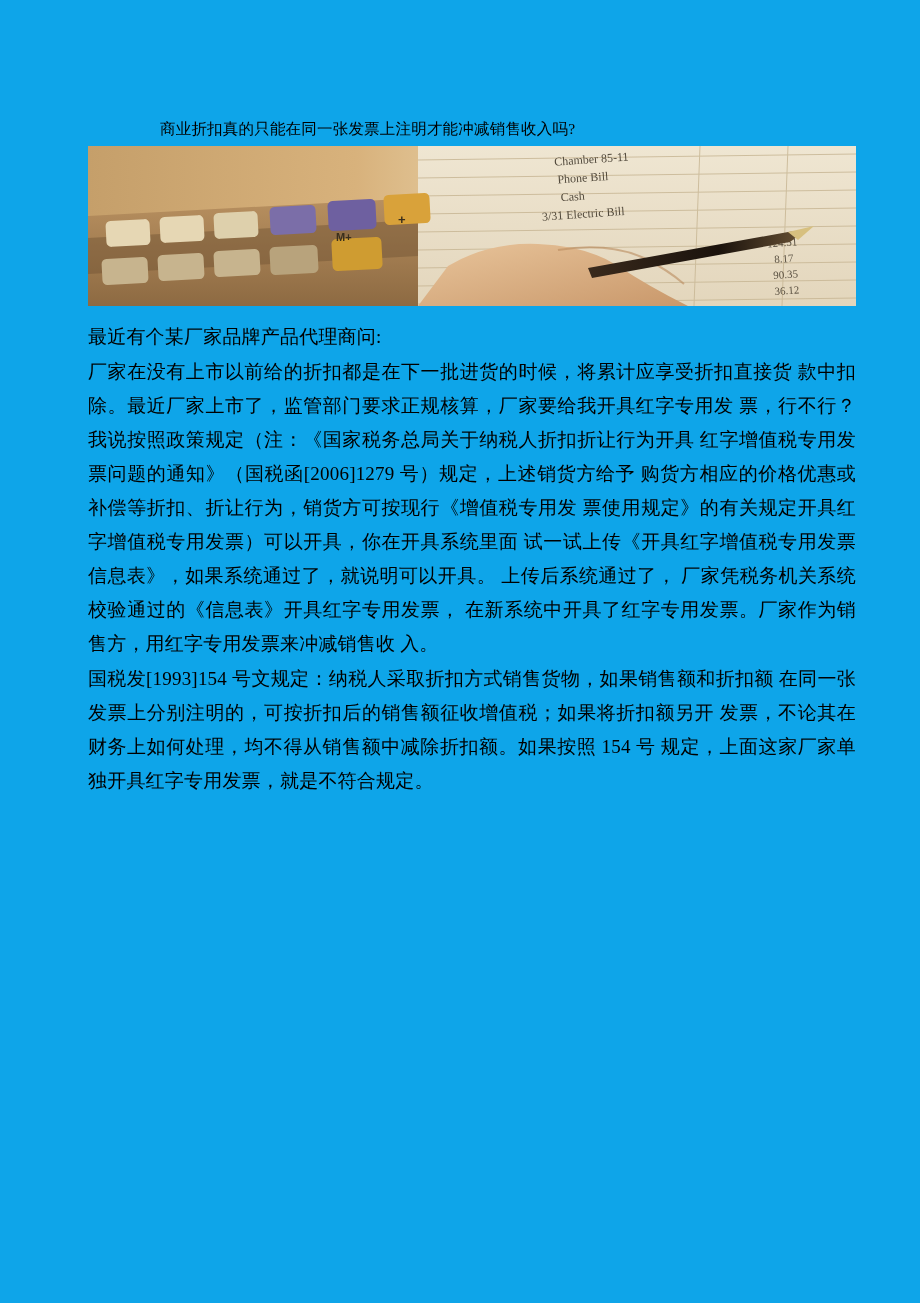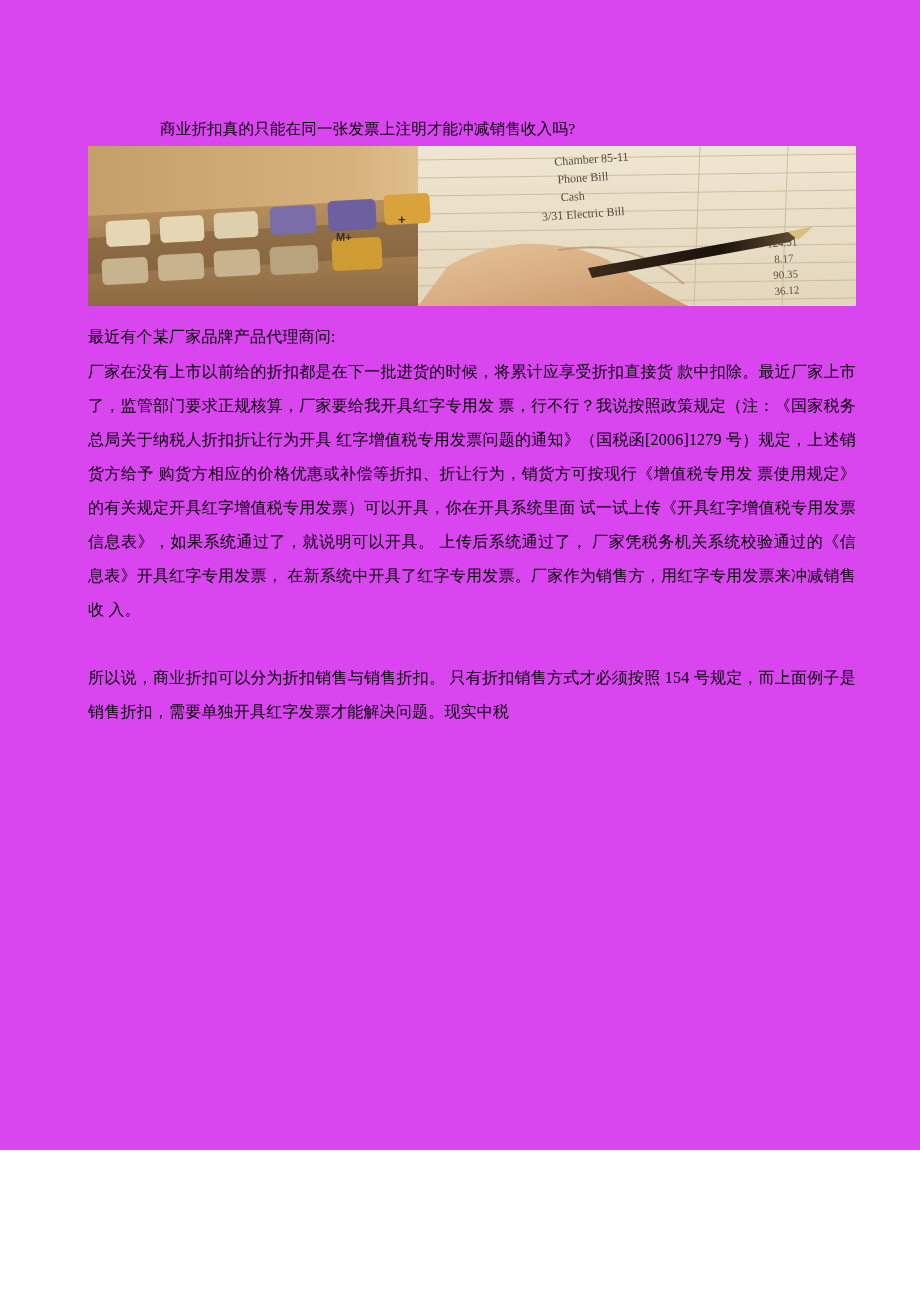--- a/index.html
+++ b/index.html
@@ -10,22 +10,22 @@
   body {
     width: 920px;
     height: 1303px;
     font-family: "Liberation Serif", "DejaVu Serif", serif;
     color: #000000;
     overflow: hidden;
   }
   .page {
     position: relative;
     width: 920px;
-    height: 1150px;
-    background: #d946ef;
+    height: 1303px;
+    background: #0ea5e9;
     box-sizing: border-box;
   }
   .content {
     position: absolute;
     left: 88px;
     top: 118px;
     width: 768px;
   }
   .doc-title {
     font-size: 15.5px;
@@ -39,21 +39,21 @@
     height: 160px;
     margin: 2px 0 14px 0;
     position: relative;
     overflow: hidden;
     background: #c9a97c;
   }
   .figure svg {
     display: block;
   }
   p.para {
-    font-size: 16px;
+    font-size: 19px;
     line-height: 34px;
     margin: 0 0 0 0;
     text-align: justify;
     text-justify: inter-ideograph;
     letter-spacing: 0.2px;
   }
   p.para + p.para {
     margin-top: 1px;
   }
   .spacer {
@@ -147,17 +147,17 @@
         <path d="M330,160 L360,120 Q400,96 450,98 Q500,100 530,120 Q560,140 600,160 Z" fill="url(#handG)"></path>
         <path d="M470,104 Q520,96 556,112 Q580,124 596,138" stroke="#b98a5d" stroke-width="2" fill="none" opacity="0.6"></path>
         <path d="M500,122 L700,86 L718,84 L702,96 L504,132 Z" fill="url(#penG)"></path>
         <path d="M700,86 L726,80 L710,94 Z" fill="#d7c07f"></path>
         <rect x="0" y="0" width="768" height="160" fill="none"></rect>
       </svg>
     </div>
 
     <p class="para">最近有个某厂家品牌产品代理商问:</p>
     <p class="para">厂家在没有上市以前给的折扣都是在下一批进货的时候，将累计应享受折扣直接货 款中扣除。最近厂家上市了，监管部门要求正规核算，厂家要给我开具红字专用发 票，行不行？我说按照政策规定（注：《国家税务总局关于纳税人折扣折让行为开具 红字增值税专用发票问题的通知》（国税函[2006]1279 号）规定，上述销货方给予 购货方相应的价格优惠或补偿等折扣、折让行为，销货方可按现行《增值税专用发 票使用规定》的有关规定开具红字增值税专用发票）可以开具，你在开具系统里面 试一试上传《开具红字增值税专用发票信息表》，如果系统通过了，就说明可以开具。 上传后系统通过了， 厂家凭税务机关系统校验通过的《信息表》开具红字专用发票， 在新系统中开具了红字专用发票。厂家作为销售方，用红字专用发票来冲减销售收 入。</p>
+    <p class="para">国税发[1993]154 号文规定：纳税人采取折扣方式销售货物，如果销售额和折扣额 在同一张发票上分别注明的，可按折扣后的销售额征收增值税；如果将折扣额另开 发票，不论其在财务上如何处理，均不得从销售额中减除折扣额。如果按照 154 号 规定，上面这家厂家单独开具红字专用发票，就是不符合规定。</p>
     <div class="spacer"></div>
-    <p class="para">所以说，商业折扣可以分为折扣销售与销售折扣。 只有折扣销售方式才必须按照 154 号规定，而上面例子是销售折扣，需要单独开具红字发票才能解决问题。现实中税</p>
 
   </div>
 </div>
 
 </body></html>

